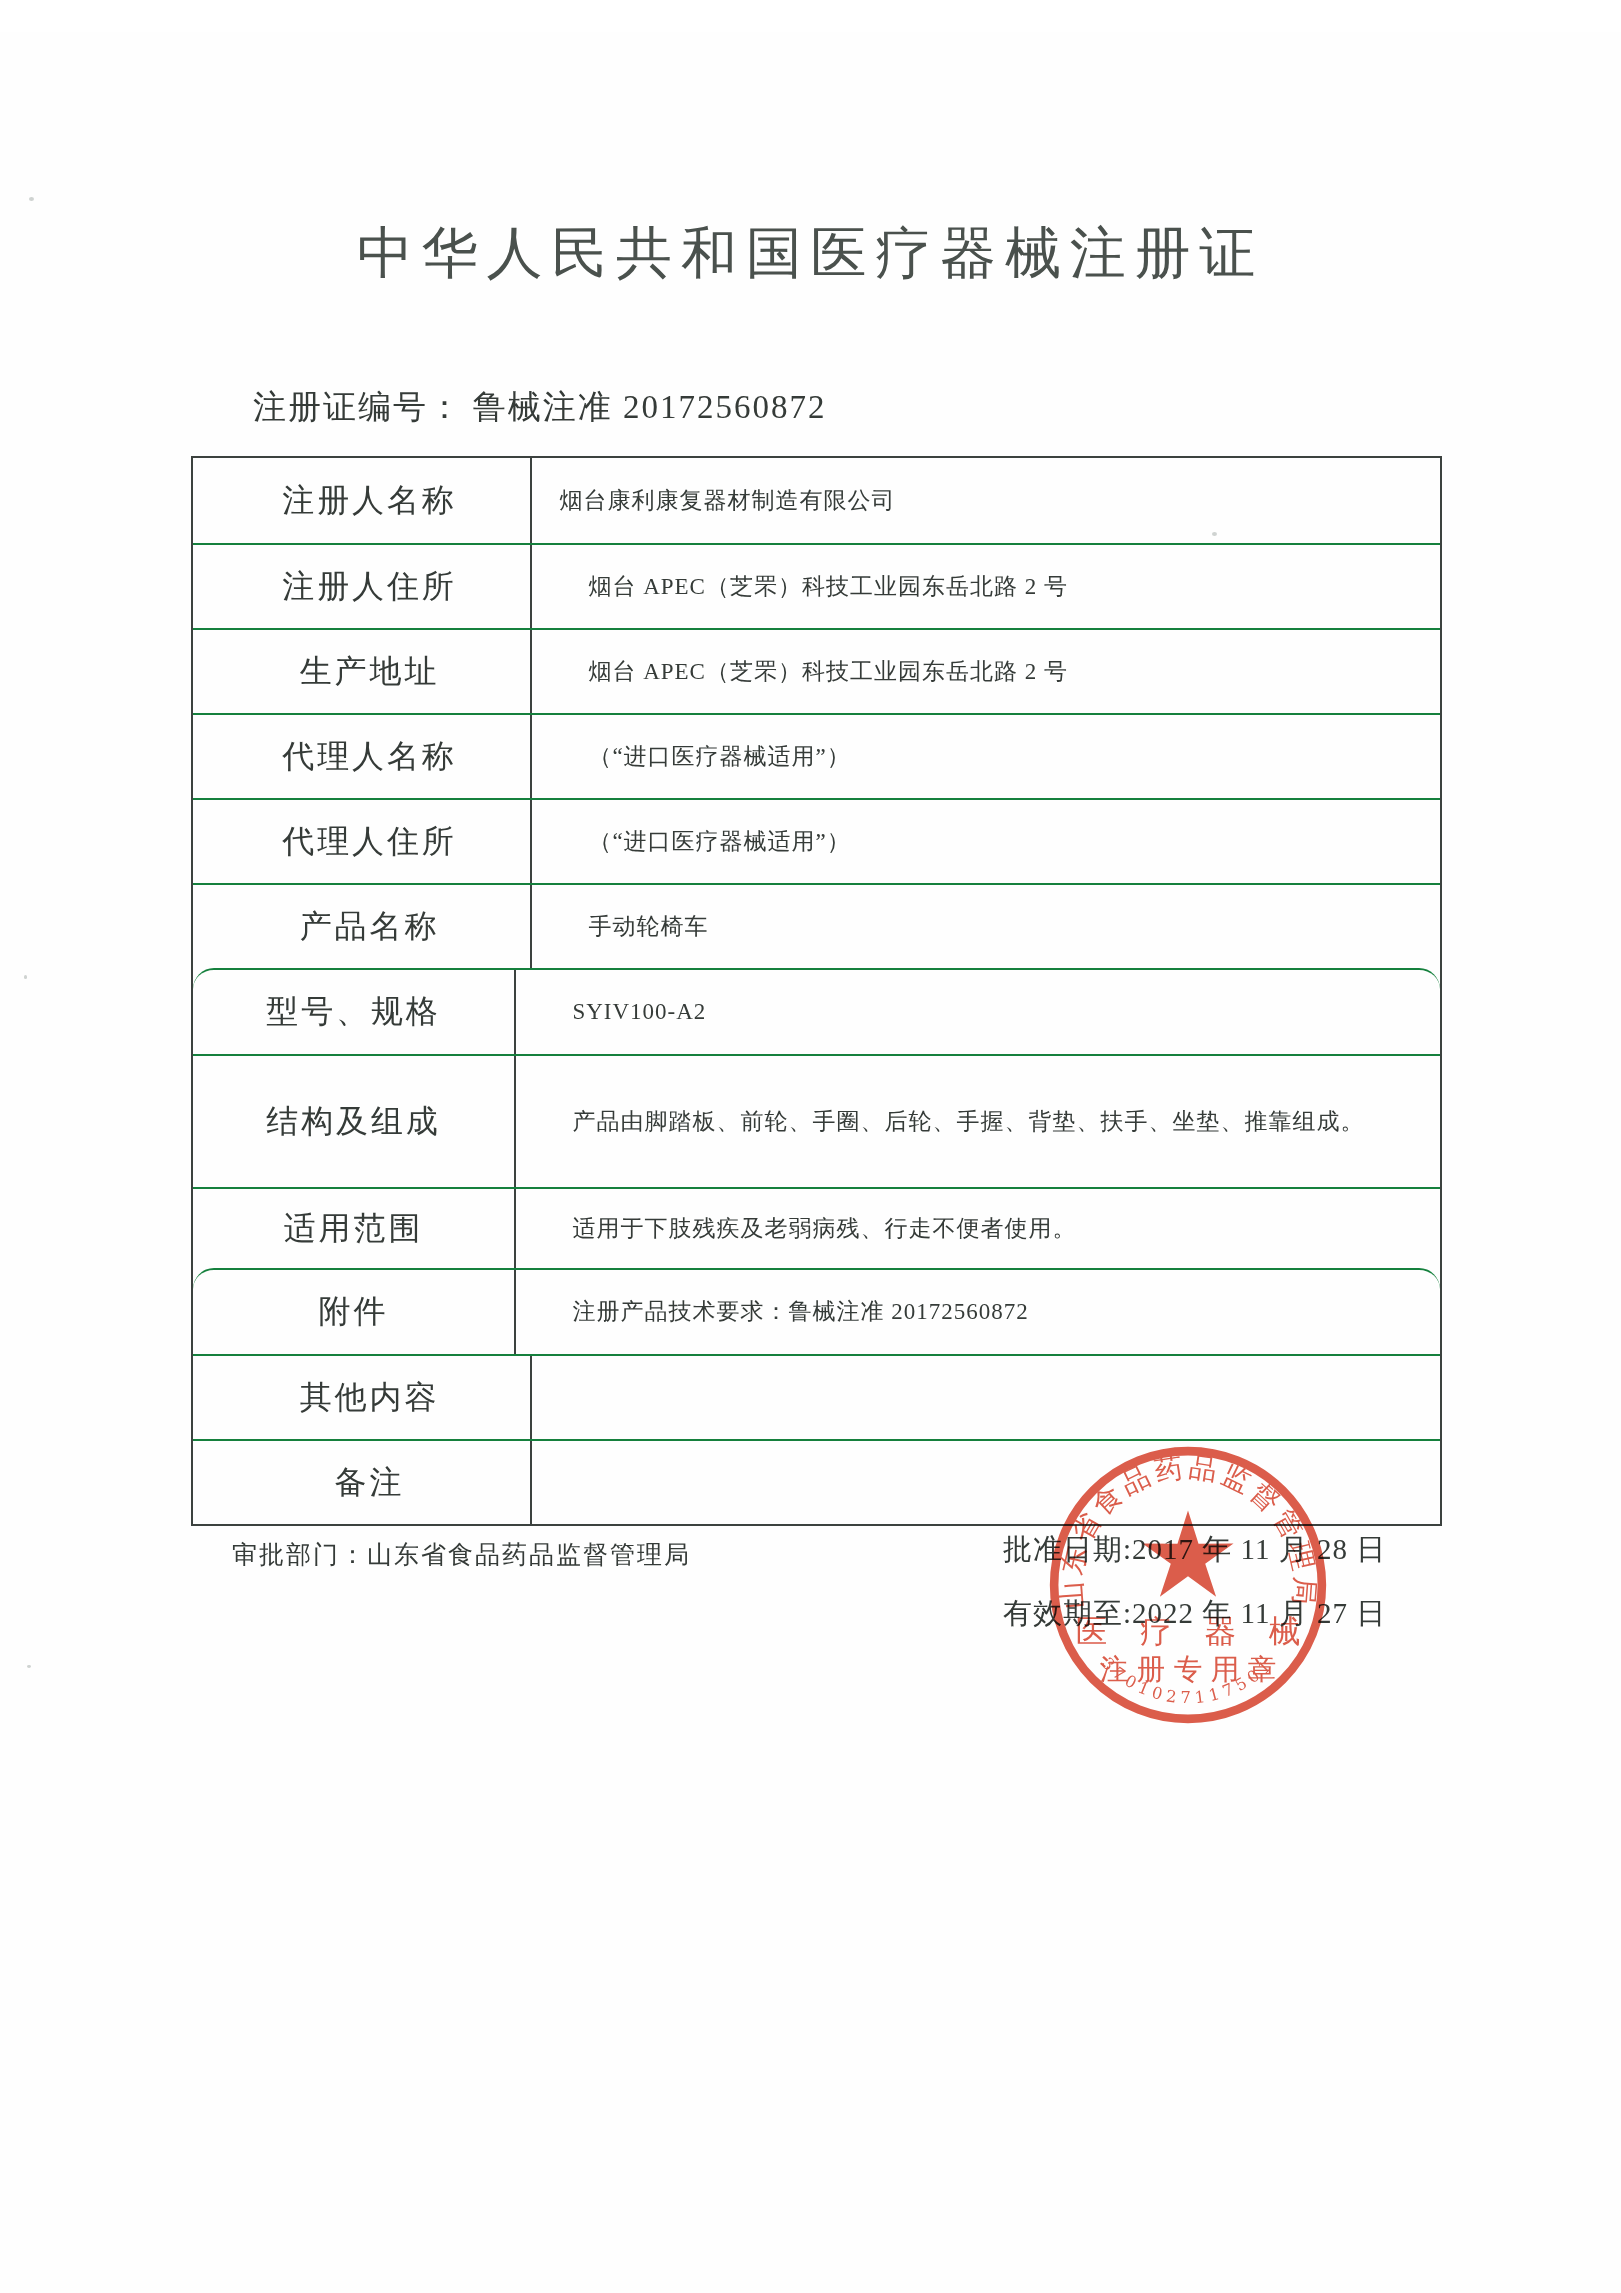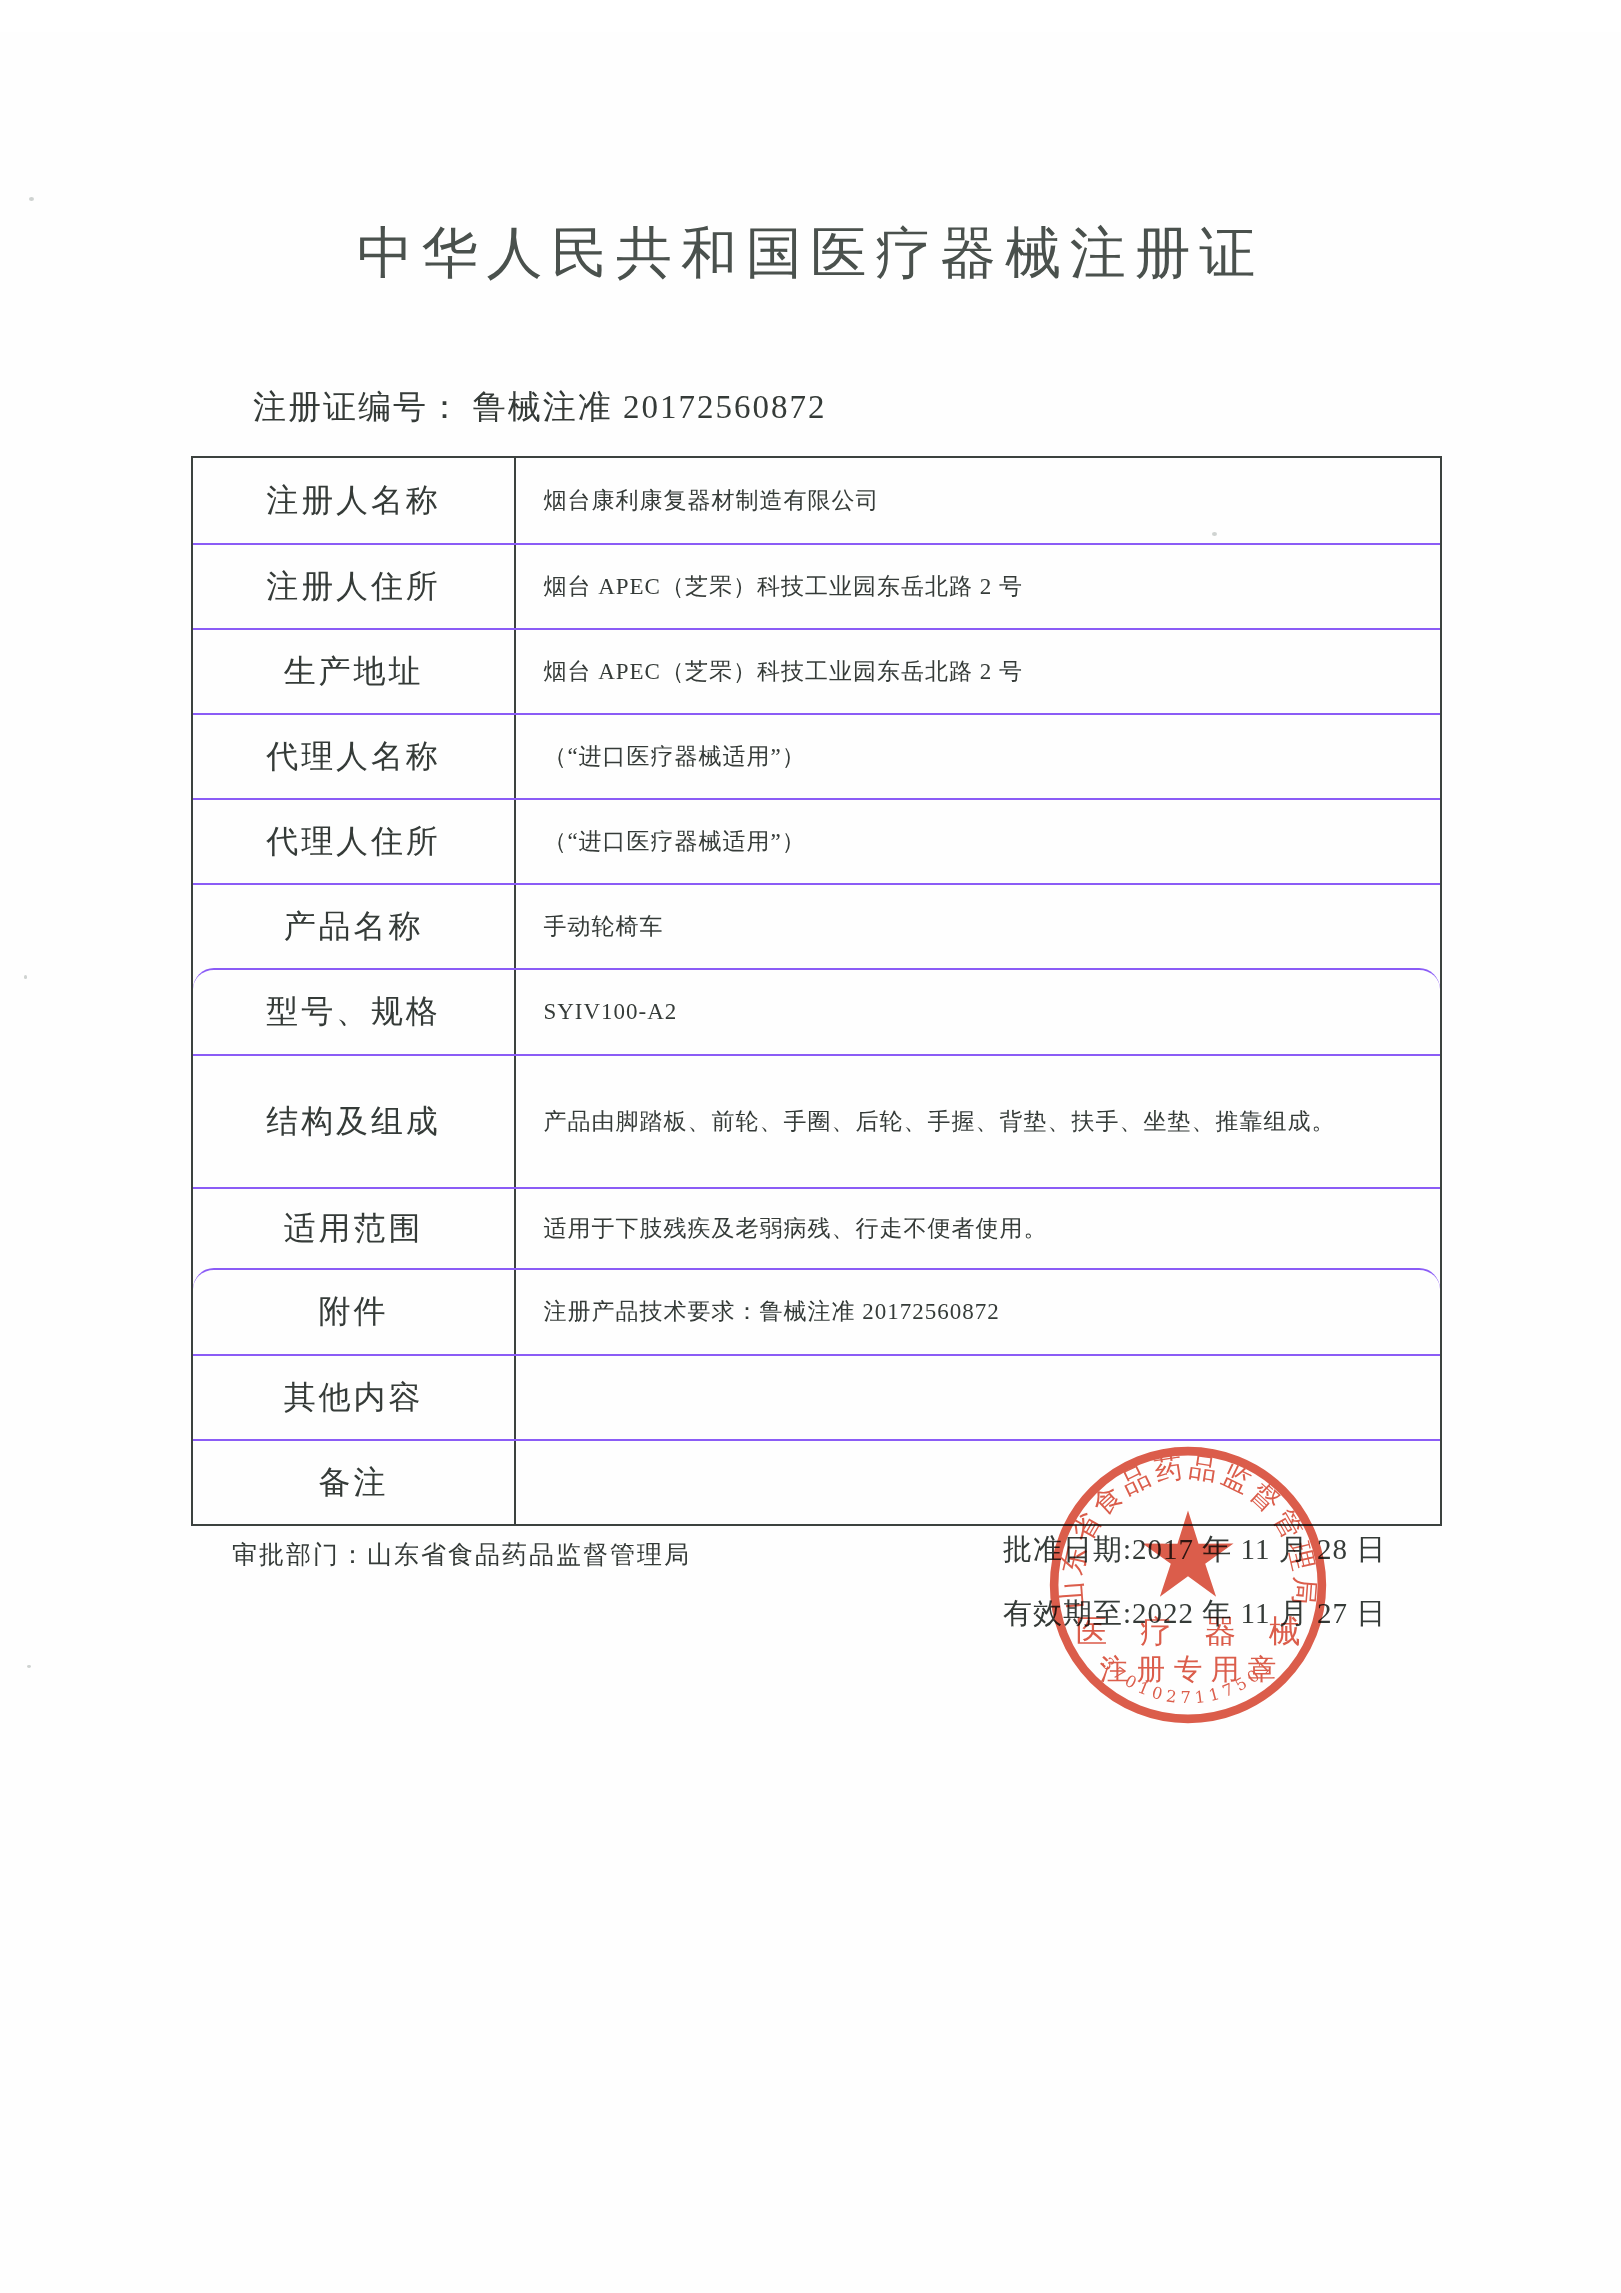--- a/index.html
+++ b/index.html
@@ -28,36 +28,36 @@
   .cert-table{
     position:absolute;top:424px;left:191px;
     width:1251px;
     border:2.9px solid #3c423f;
     box-sizing:border-box;
     background:transparent;
   }
   .row{
     display:flex;box-sizing:border-box;
   }
-  .row + .row{border-top:2px solid #8b5cf6;}
+  .row + .row{border-top:2px solid #15803d;gap:29px;}
   .cell-label{
     width:323px;min-width:323px;box-sizing:border-box;
     border-right:2px solid #3c423f;
     display:flex;align-items:center;justify-content:center;
     font-size:32px;letter-spacing:2.9px;
     text-align:center;
   }
   .cell-value{
     flex:1;box-sizing:border-box;
     display:flex;align-items:center;
     padding:5.9px 23.5px 5.9px 27.4px;
     font-size:23px;letter-spacing:1px;
     line-height:1.72;
   }
-  .h87{height:85px;} .h88{height:86px;border-radius:21px;} .h125{height:133px;} .h83{height:81px;}
+  .h87{height:85px;padding-left:16px;} .h88{height:86px;border-radius:21px;} .h125{height:133px;} .h83{height:81px;}
   .footer-left{
     position:absolute;top:1506px;left:232px;
     font-size:25px;letter-spacing:2px;white-space:nowrap;
   }
   .date-line{
     position:absolute;left:1003px;
     font-size:29px;letter-spacing:1px;white-space:nowrap;
   }
   .date-approve{top:1498px;}
   .date-valid{top:1562px;}

